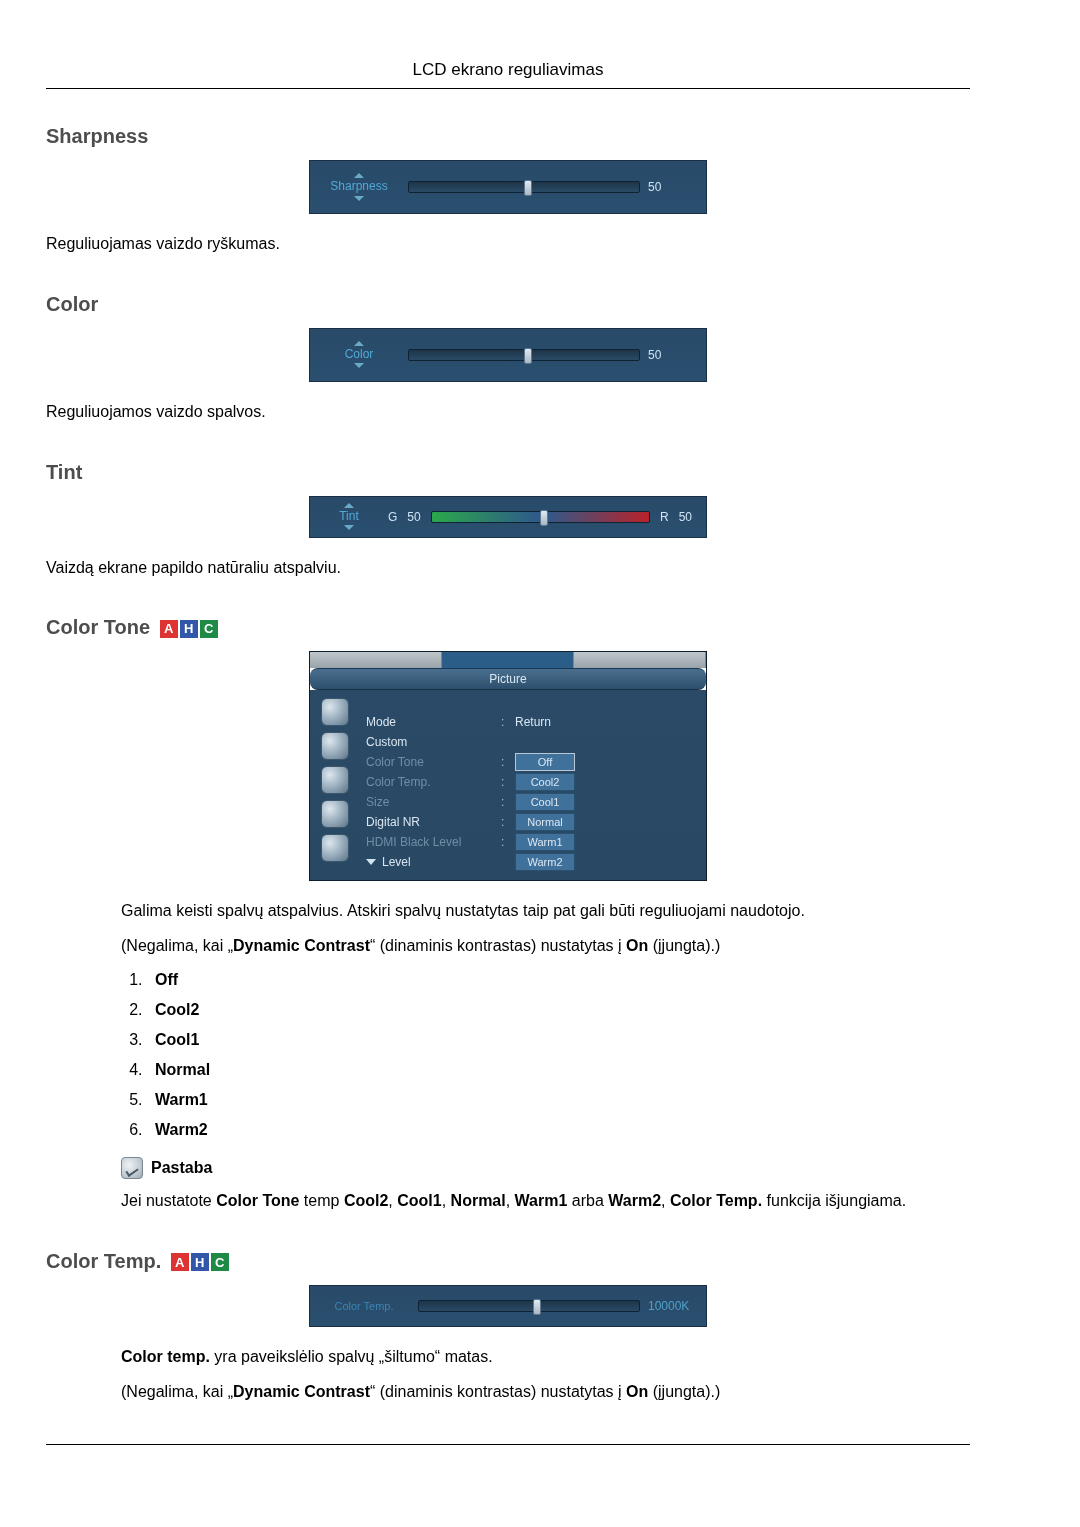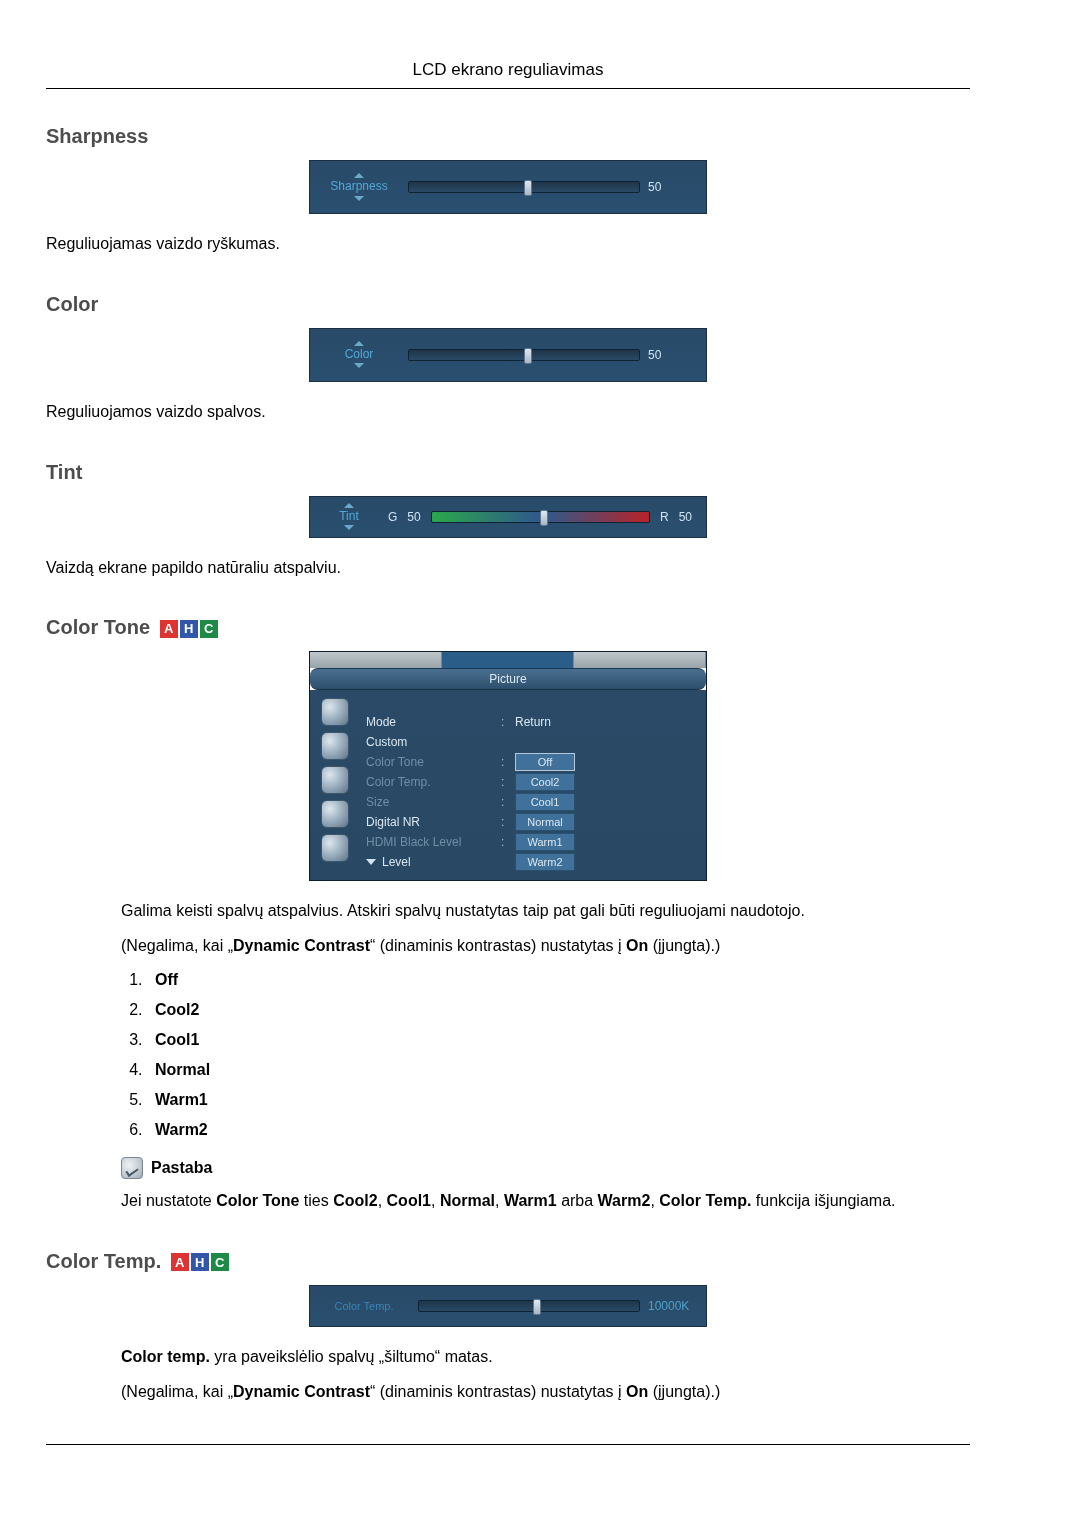--- a/index.html
+++ b/index.html
@@ -352,21 +352,21 @@
       <li><span>Warm1</span></li>
       <li><span>Warm2</span></li>
     </ol>
 
     <div class="note-row">
       <div class="note-icon"></div>
       <span class="note-label">Pastaba</span>
     </div>
 
     <p class="desc">
-      <span>Jei nustatote </span><span class="bold">Color Tone</span><span> ties </span><span class="bold">Cool2</span><span>, </span><span class="bold">Cool1</span><span>, </span><span class="bold">Normal</span><span>, </span><span class="bold">Warm1</span><span> arba </span><span class="bold">Warm2</span><span>, </span><span class="bold">Color Temp.</span><span> funkcija išjungiama.</span>
+      <span>Jei nustatote </span><span class="bold">Color Tone</span><span> temp </span><span class="bold">Cool2</span><span>, </span><span class="bold">Cool1</span><span>, </span><span class="bold">Normal</span><span>, </span><span class="bold">Warm1</span><span> arba </span><span class="bold">Warm2</span><span>, </span><span class="bold">Color Temp.</span><span> funkcija išjungiama.</span>
     </p>
   </div>
 
   <div class="section-title">
     <span>Color Temp.</span>
     <span class="mode-icons">
       <span class="mi mi-a">A</span>
       <span class="mi mi-h">H</span>
       <span class="mi mi-c">C</span>
     </span>

